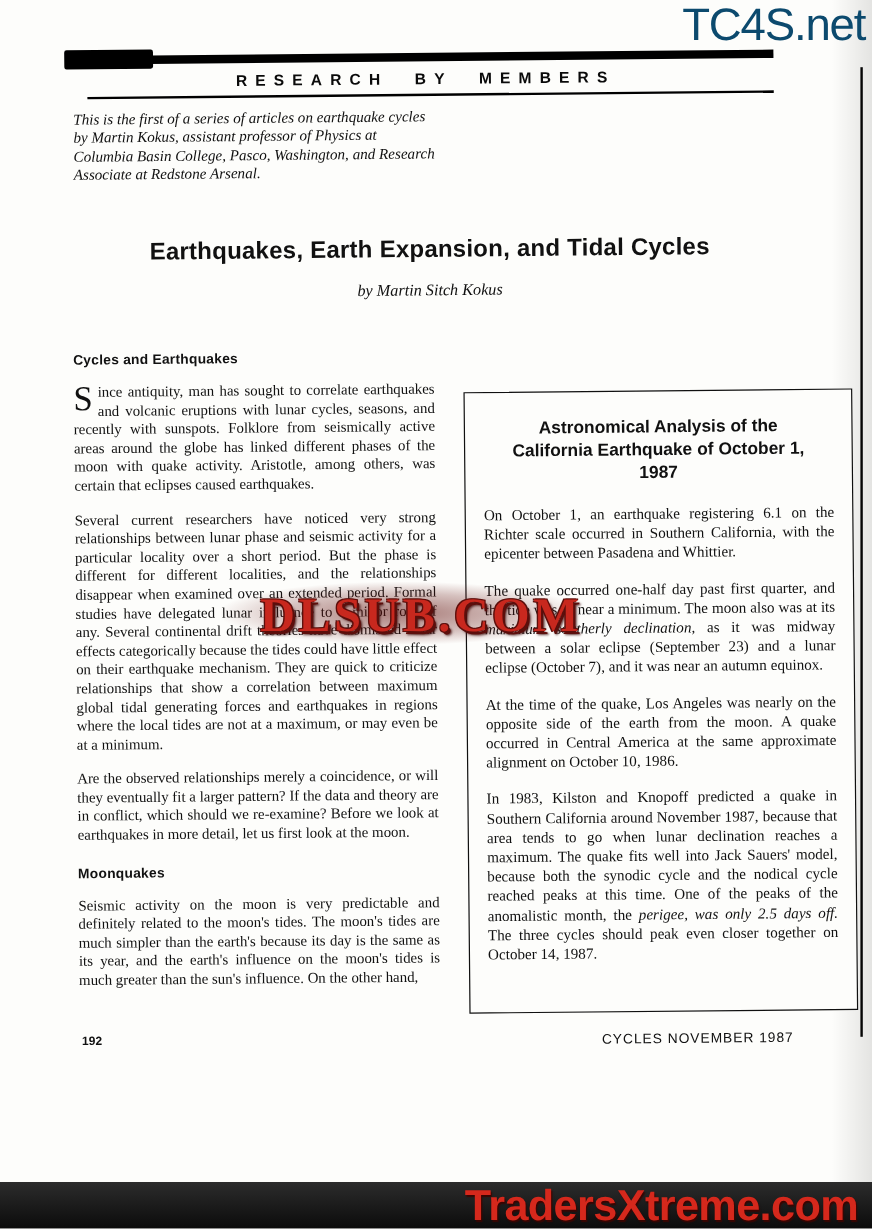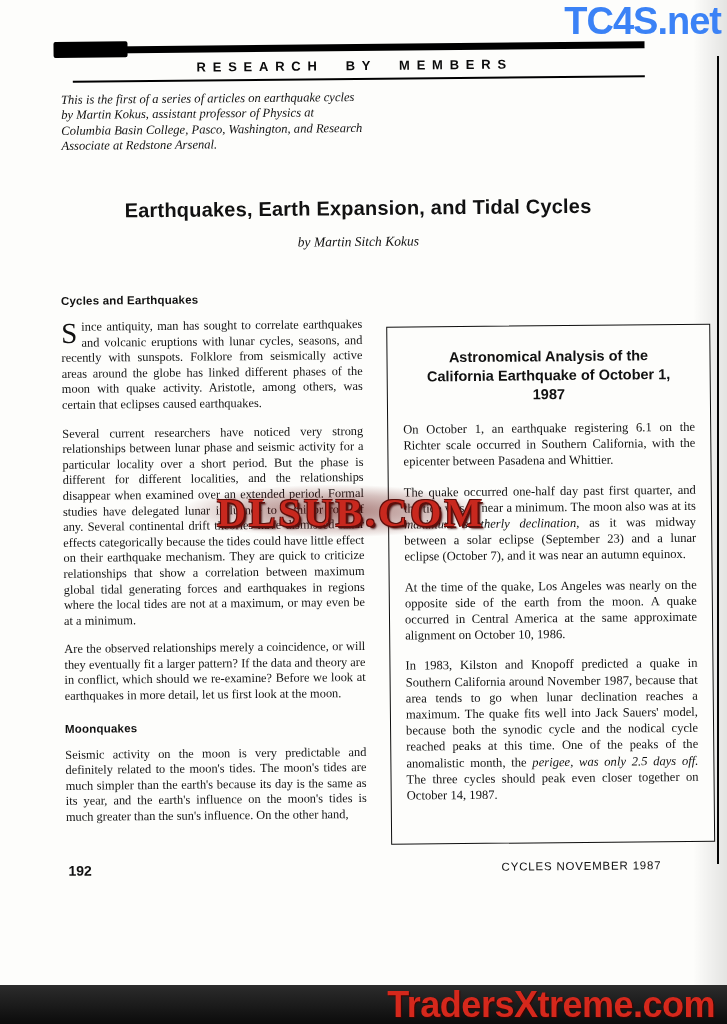--- a/index.html
+++ b/index.html
@@ -43,27 +43,27 @@
 
   
   .box { position:absolute; left:387px; top:327px; width:324px; min-height:518px;
     border:1.5px solid #101010; box-sizing:border-box; padding:8px 15px 10px; background:#fdfdfb; }
   .box-title { text-align:center; font-family:"Liberation Sans", sans-serif; font-weight:bold;
     font-size:14.5px; line-height:19px; margin:13px auto 16px; max-width:255px; }
   .box p { font-size:12.6px; line-height:16.2px; margin-bottom:14px; }
 
   
   .page-number { position:absolute; left:64px; top:860px; font-family:"Liberation Sans", sans-serif;
-    font-weight:600; font-size:14px; }
+    font-weight:600; font-size:10px; }
   .journal { position:absolute; left:387px; top:862px; width:270px; text-align:right;
     font-family:"Liberation Sans", sans-serif; font-size:11.5px; letter-spacing:0.8px; }
 
   
   .wm-top-right { position:absolute; top:0px; right:6px; font-family:"Liberation Sans", sans-serif;
-    font-weight:bold; font-size:38px; letter-spacing:-1px; color:#3b82f6; z-index:9; }
+    font-weight:normal; font-size:38px; letter-spacing:-1px; color:#0c4a6e; z-index:9; }
   .wm-center { position:absolute; left:0; right:60px; top:489px; text-align:center; z-index:8;padding-left:35px; }
   .wm-center .smear { position:absolute; left:50%; top:-4px; transform:translateX(-50%);
     width:300px; height:52px; background:radial-gradient(ellipse at center, rgba(96,14,10,0.55) 0%, rgba(96,14,10,0.25) 45%, rgba(96,14,10,0) 72%); }
   .wm-center .wm-text { position:relative; font-family:"Liberation Serif", serif; font-weight:bold;
     font-size:40px; letter-spacing:3px; color:#c8281e;
     text-shadow:-1px -1px 0 #5c0f0c, 1px -1px 0 #5c0f0c, -1px 1px 0 #5c0f0c, 2px 2px 0 #5c0f0c, 3px 3px 2px rgba(60,8,6,0.8); }
   .banner { position:absolute; left:0; right:0; bottom:0; height:39px; z-index:9;
     background:linear-gradient(#2c2c2c, #0b0b0b); text-align:right; }
   .banner .banner-text { font-family:"Liberation Sans", sans-serif; font-weight:bold; font-size:36px;
     line-height:39px; padding-right:12px; color:#d5281c; letter-spacing:-0.5px;

